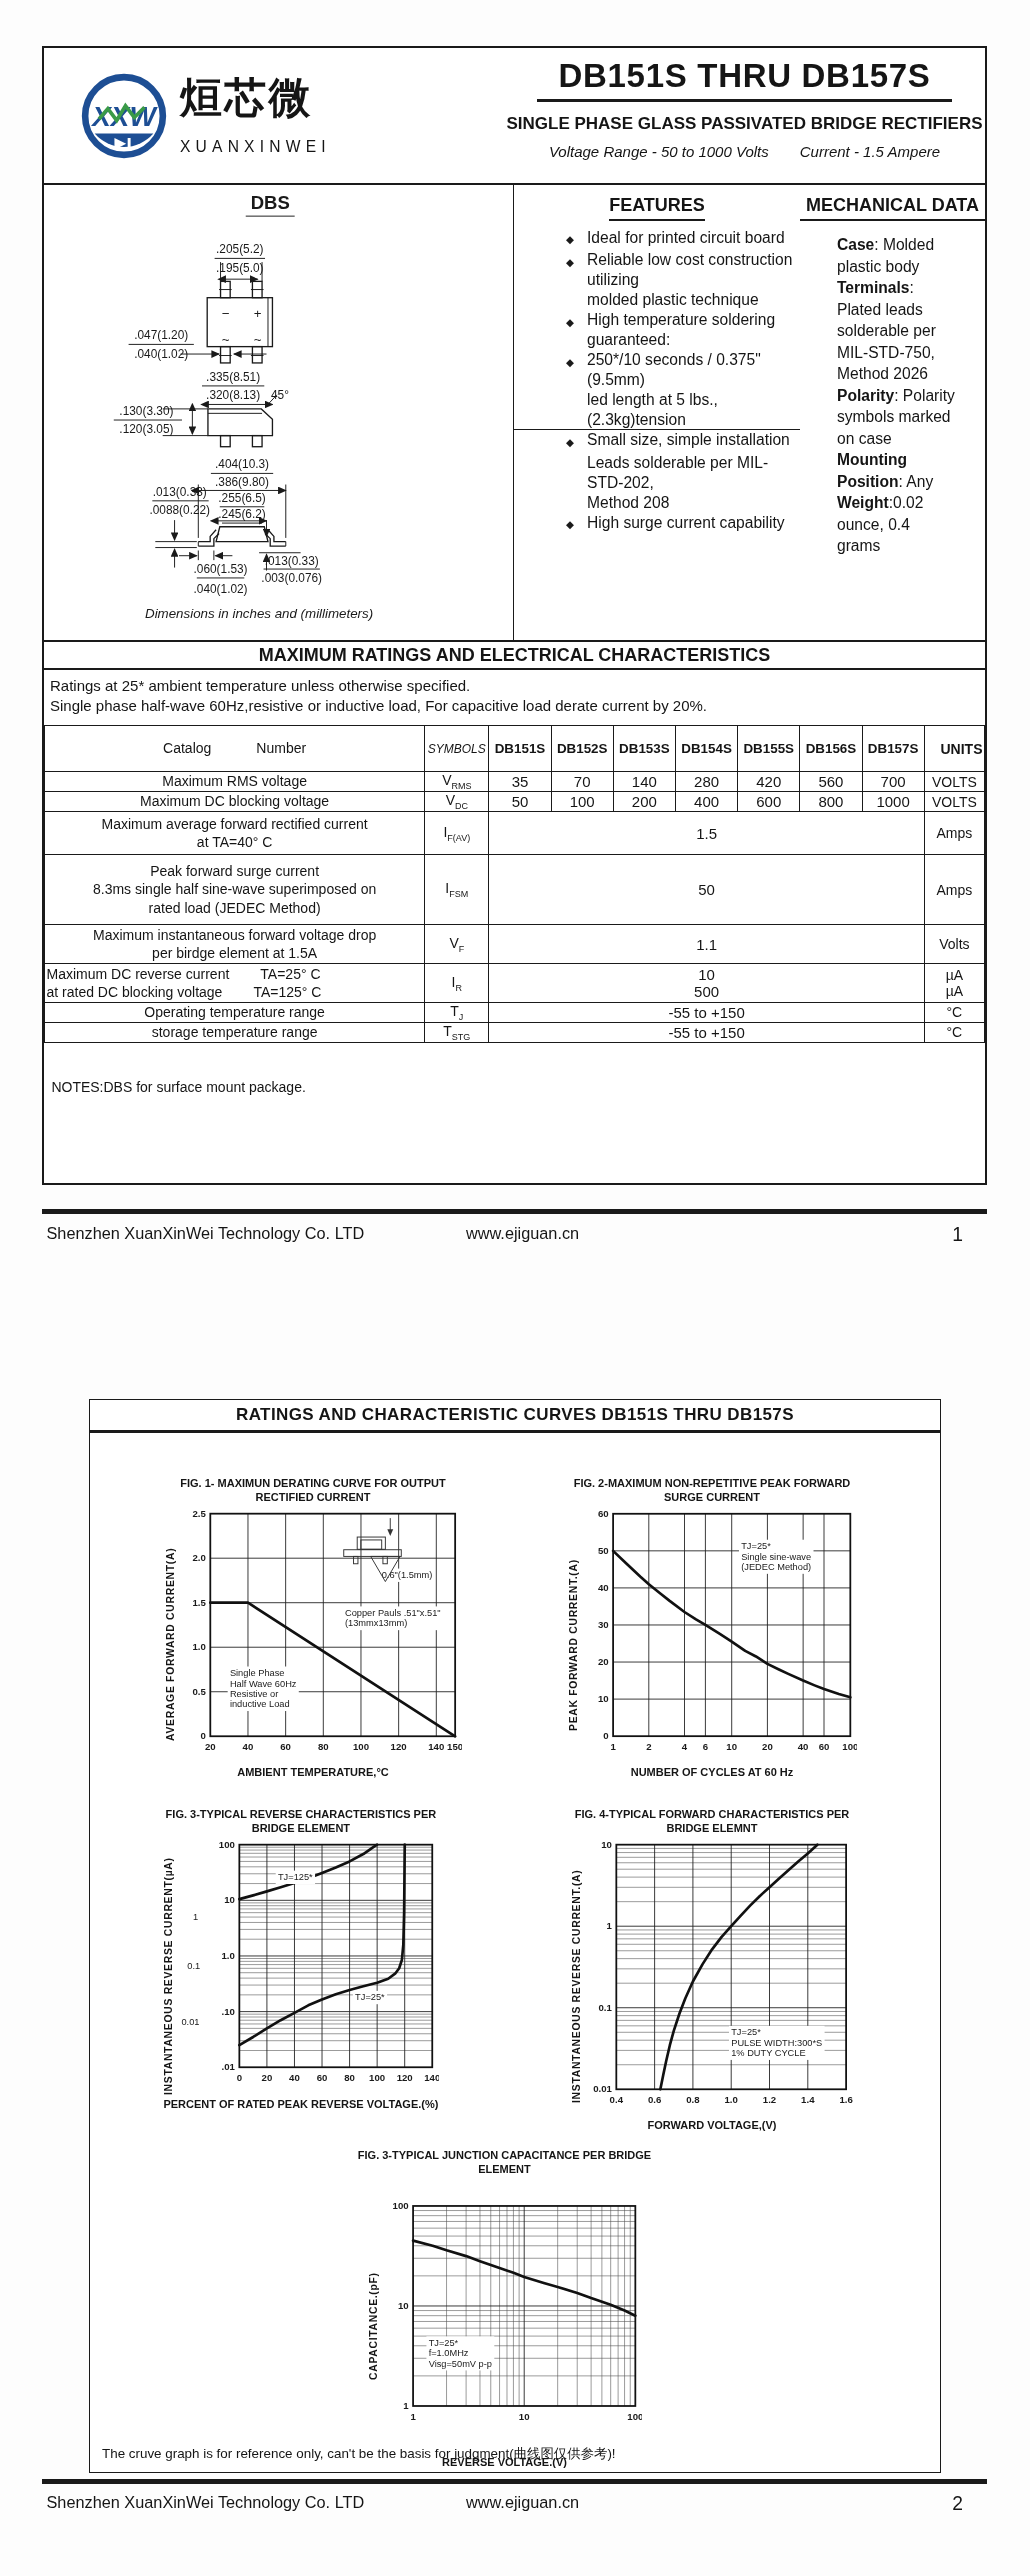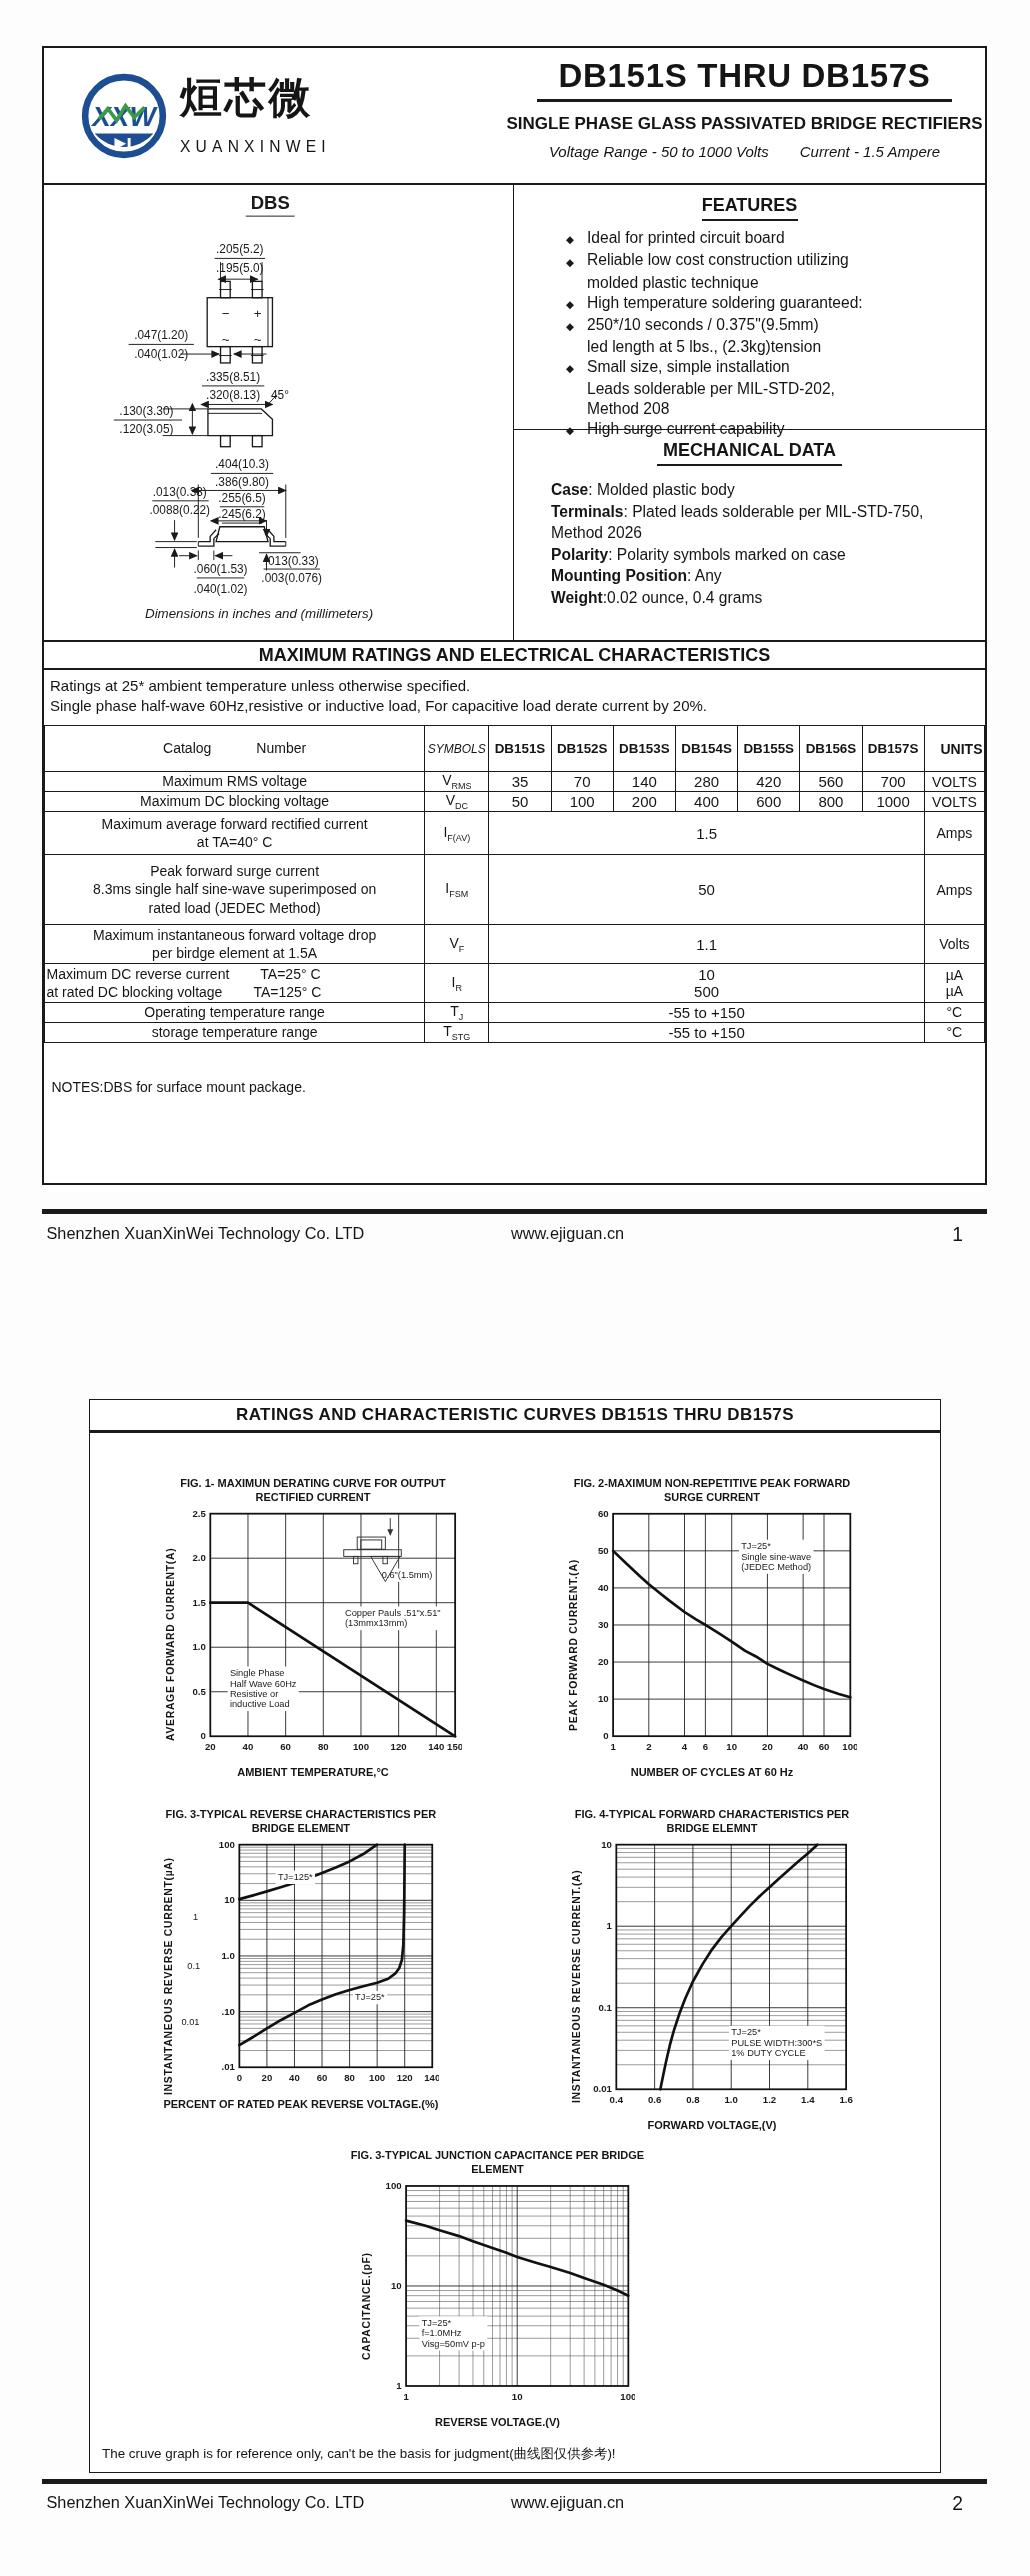--- a/index.html
+++ b/index.html
@@ -15,21 +15,21 @@
   .logo-en{font-size:15.6px;letter-spacing:5.2px;margin-top:19px;}
   .titleblk{flex:1;text-align:center;padding-top:9px;}
   .t1{font-size:33px;font-weight:bold;letter-spacing:0.7px;}
   .t1bar{height:3.7px;background:#1a1a1a;width:415px;margin:3.7px auto 12px;}
   .t2{font-size:17px;font-weight:bold;}
   .t3{font-size:15px;font-style:italic;margin-top:9px;display:flex;justify-content:center;gap:31px;}
 
   
   .cols{position:absolute;left:0;top:137px;width:100%;height:455px;display:flex;box-sizing:border-box;}
   .leftcol{width:470px;border-right:1.5px solid #1a1a1a;position:relative;box-sizing:border-box;}
-  .rightcol{flex:1;display:flex;flex-direction:column;}
+  .rightcol{flex:1;display:flex;flex-direction:row;}
   .features{height:245px;border-bottom:1.5px solid #1a1a1a;padding-top:10.4px;box-sizing:border-box;}
   .mech{flex:1;padding-top:10.4px;}
   .sec-title{text-align:center;font-weight:bold;font-size:18px;}
   .sec-rule{width:96px;height:1.5px;background:#1a1a1a;margin:3px auto 7.4px;}
   .sec-rule.wide{width:185px;}
   .flist{margin:4.5px 0 0 52px;font-size:15.6px;line-height:20px;}
   .fitem{display:flex;}
   .fbul{width:21px;font-size:10.4px;padding-top:2.2px;color:#1a1a1a;flex:none;}
   .mlist{margin:13.4px 0 0 37px;font-size:15.6px;line-height:21.5px;padding-right:30px;}
   .mk{font-weight:bold;}
@@ -52,21 +52,21 @@
   .labflex{display:flex;justify-content:flex-start;}
   .labflex .cond{margin-left:31px;}
   .tbl-foot{position:absolute;top:1031px;left:7.4px;font-size:14px;}
 
   
   .rule{position:absolute;left:42px;width:945px;height:4.5px;background:#1a1a1a;}
   .r1{top:1209px;} .r2{top:2479px;}
   .footer{position:absolute;left:42px;width:945px;height:25px;font-size:16.3px;}
   .f1{top:1224px;} .f2{top:2493px;}
   .fco{position:absolute;left:4.5px;top:0;}
-  .fsite{position:absolute;left:469px;top:0;}
+  .fsite{position:absolute;left:424px;top:0;}
   .fpg{position:absolute;right:24px;top:0;font-size:19.3px;}
 
   
   .p2title{height:30px;border-bottom:3px solid #1a1a1a;display:flex;align-items:center;justify-content:center;font-weight:bold;font-size:17px;letter-spacing:0.4px;}
   .fig{position:absolute;display:flex;flex-direction:column;align-items:center;}
   .fig-title{font-weight:bold;font-size:11px;text-align:center;max-width:297px;line-height:14px;margin-bottom:3px;}
   .fig-row{display:flex;align-items:stretch;}
   .fig-ylab{writing-mode:vertical-rl;transform:rotate(180deg);font-weight:bold;font-size:10.4px;letter-spacing:0.7px;display:flex;align-items:center;justify-content:center;padding-bottom:19.3px;}
   .fig-xlab{font-weight:bold;font-size:11px;text-align:center;margin-top:3px;}
   .p2note{position:absolute;left:12px;top:1045px;font-size:13.4px;}
@@ -635,21 +635,21 @@
               <text x="40" y="233.00000000000003" text-anchor="end" class="tick">0.1</text>
               <text x="40" y="343" text-anchor="end" class="tick">0.01</text>
               <path d="M105.4 339.0 L109.3 319.6 L113.2 301.3 L118.3 279.2 L123.5 260.2 L131.2 236.8 L139.0 216.5 L149.3 193.6 L162.2 170.5 L175.2 150.2 L188.1 133.4 L201.0 119.0 L213.9 104.7 L226.8 90.9 L239.7 78.2 L252.7 66.5 L265.6 54.6 L278.5 43.1 L291.4 31.8 L304.3 20.9 L317.2 9.0" fill="none" stroke="#111" stroke-width="3.6" stroke-linecap="round" stroke-linejoin="round"></path>
               <rect x="198" y="253.39999389648438" width="128.96875" height="46" fill="#fff"></rect>
               <text x="201" y="266.40000000000003" class="ann"><tspan x="201" dy="0">TJ=25*</tspan><tspan x="201" dy="14">PULSE WIDTH:300*S</tspan><tspan x="201" dy="14">1% DUTY CYCLE</tspan></text>
             </svg></div>
       </div>
       <div class="fig-xlab">FORWARD VOLTAGE,(V)</div>
     </div>
 
-    <div class="fig" style="left:200px;top:748px;width:415px;">
+    <div class="fig" style="left:207px;top:748px;width:415px;gap:20px;">
       <div class="fig-title">FIG. 3-TYPICAL JUNCTION CAPACITANCE PER BRIDGE ELEMENT</div>
       <div class="fig-row">
         <div class="fig-ylab">CAPACITANCE.(pF)</div>
         <div class="plot"><svg width="263" height="231" viewBox="0 0 355 311">
               <line x1="91.15449934959719" x2="91.15449934959719" y1="9" y2="279" stroke="#555" stroke-width="0.8"></line>
               <line x1="117.56818820794936" x2="117.56818820794936" y1="9" y2="279" stroke="#555" stroke-width="0.8"></line>
               <line x1="136.30899869919438" x2="136.30899869919438" y1="9" y2="279" stroke="#555" stroke-width="0.8"></line>
               <line x1="150.8455006504028" x2="150.8455006504028" y1="9" y2="279" stroke="#555" stroke-width="0.8"></line>
               <line x1="162.72268755754655" x2="162.72268755754655" y1="9" y2="279" stroke="#555" stroke-width="0.8"></line>
               <line x1="172.76470600213852" x2="172.76470600213852" y1="9" y2="279" stroke="#555" stroke-width="0.8"></line>

